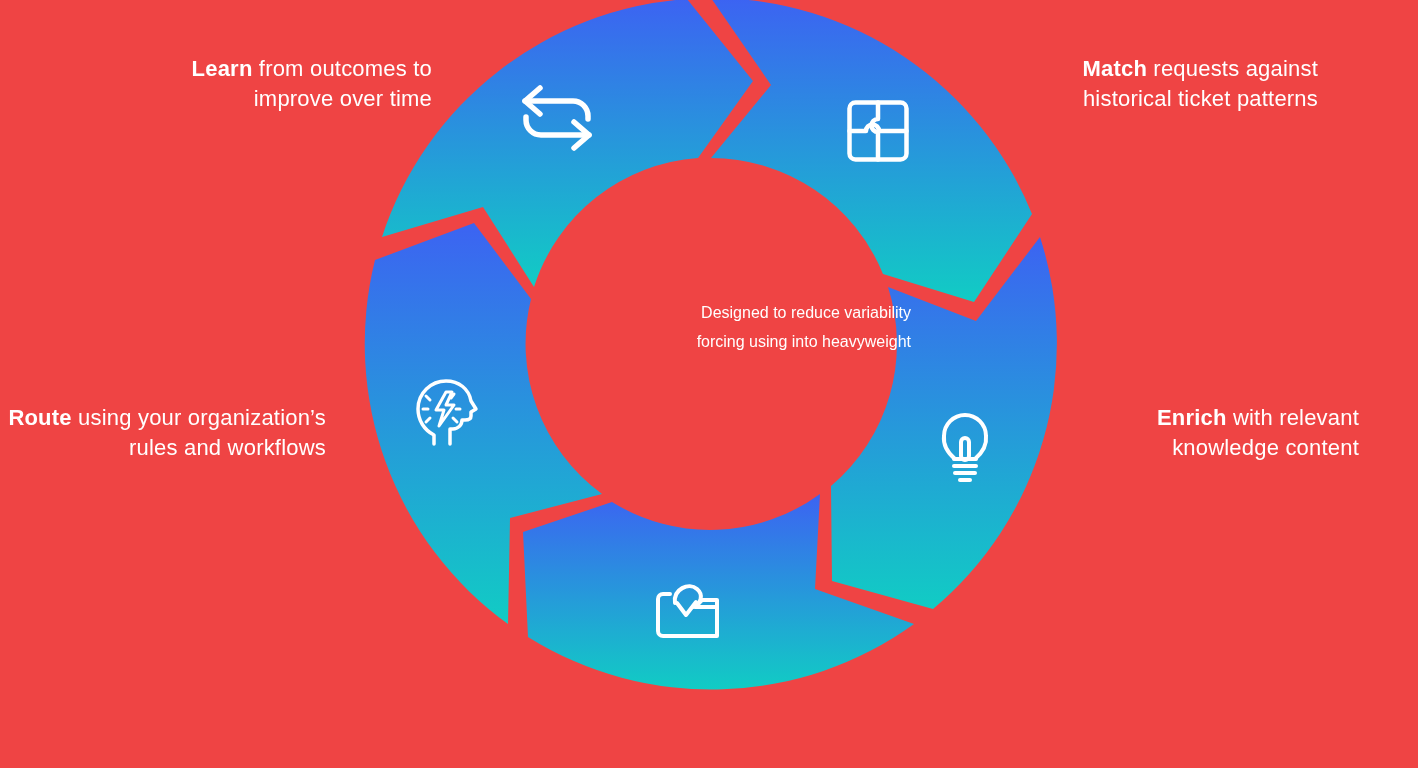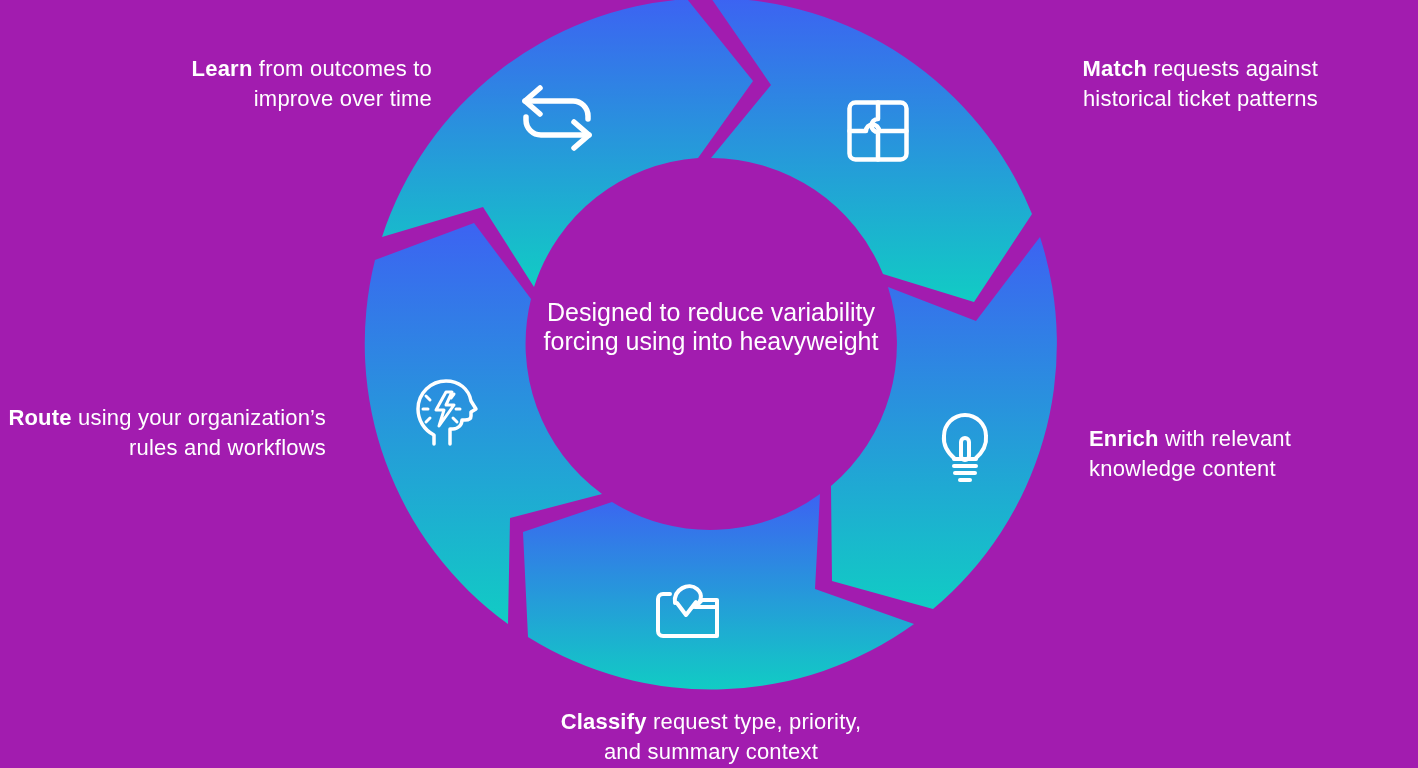--- a/index.html
+++ b/index.html
@@ -1,33 +1,33 @@
 <!DOCTYPE html>
 <html><head>
 <meta charset="utf-8">
 <style>
   html,body{margin:0;padding:0;background:#000;}
   #stage{
-    position:relative;width:1418px;height:768px;background:#a21caf;overflow:hidden;
+    position:relative;width:1418px;height:768px;background:#ef4444;overflow:hidden;
     font-family:"Liberation Sans",sans-serif;color:#fff;
   }
   #ring-svg{position:absolute;left:0;top:0;}
   .label{
     position:absolute;font-size:22px;line-height:30px;font-weight:400;
     letter-spacing:.2px;color:#fff;
   }
   .label .lead{font-weight:700;}
   #label-learn{left:100px;width:332px;top:54px;text-align:right;}
   #label-match{left:988px;width:330px;top:54px;text-align:right;}
-  #label-enrich{left:1089px;width:270px;top:403px;text-align:left;margin-top:21px;}
+  #label-enrich{left:1089px;width:270px;top:403px;text-align:right;}
   #label-route{left:2px;width:324px;top:403px;text-align:right;}
   #label-classify{left:451px;width:520px;top:707px;text-align:center;}
   #center-text{
-    position:absolute;left:511px;top:298px;width:400px;text-align:center;
-    font-size:25px;line-height:29px;font-weight:400;color:#fff;
+    position:absolute;left:511px;top:298px;width:400px;text-align:right;
+    font-size:16px;line-height:29px;font-weight:400;color:#fff;
   }
   .icon{stroke:#fff;fill:none;stroke-linecap:round;stroke-linejoin:round;}
 </style>
 </head>
 <body>
 
 <div id="stage">
 
   <svg id="ring-svg" width="1418" height="768" viewBox="0 0 1418 768">
     <defs>
@@ -94,24 +94,20 @@
   <div class="label" id="label-match">
     <div><span class="lead">Match</span><span> requests against</span></div>
     <div>historical ticket patterns</div>
   </div>
 
   <div class="label" id="label-enrich">
     <div><span class="lead">Enrich</span><span> with relevant</span></div>
     <div>knowledge content</div>
   </div>
 
-  <div class="label" id="label-classify">
-    <div><span class="lead">Classify</span><span> request type, priority,</span></div>
-    <div>and summary context</div>
-  </div>
 
   <div class="label" id="label-route">
     <div><span class="lead">Route</span><span> using your organization’s</span></div>
     <div>rules and workflows</div>
   </div>
 
   <div id="center-text">
     <div>Designed to reduce variability</div>
     <div>forcing using into heavyweight</div>
   </div>

